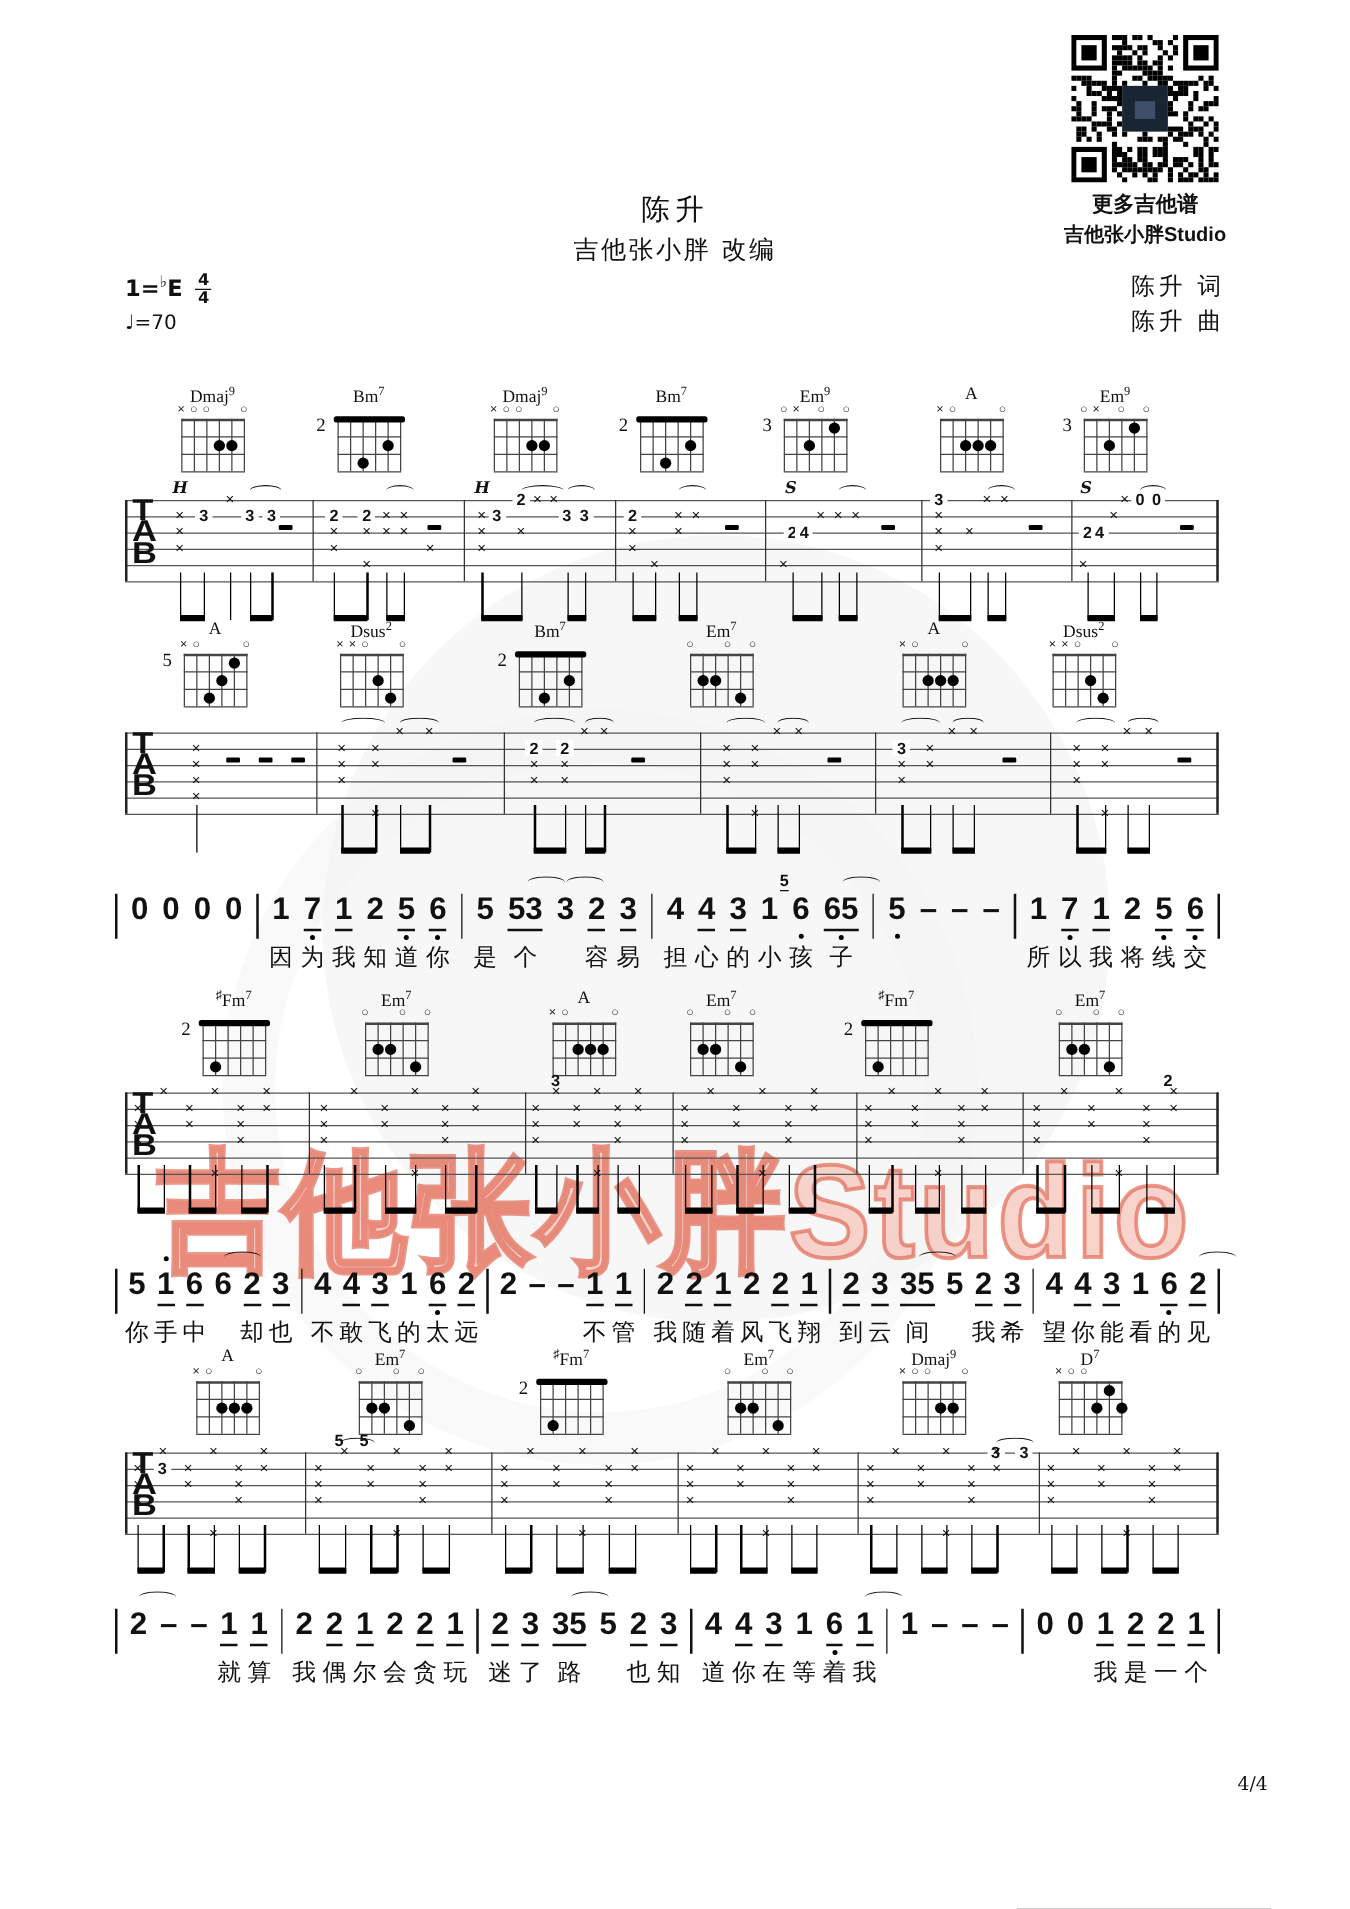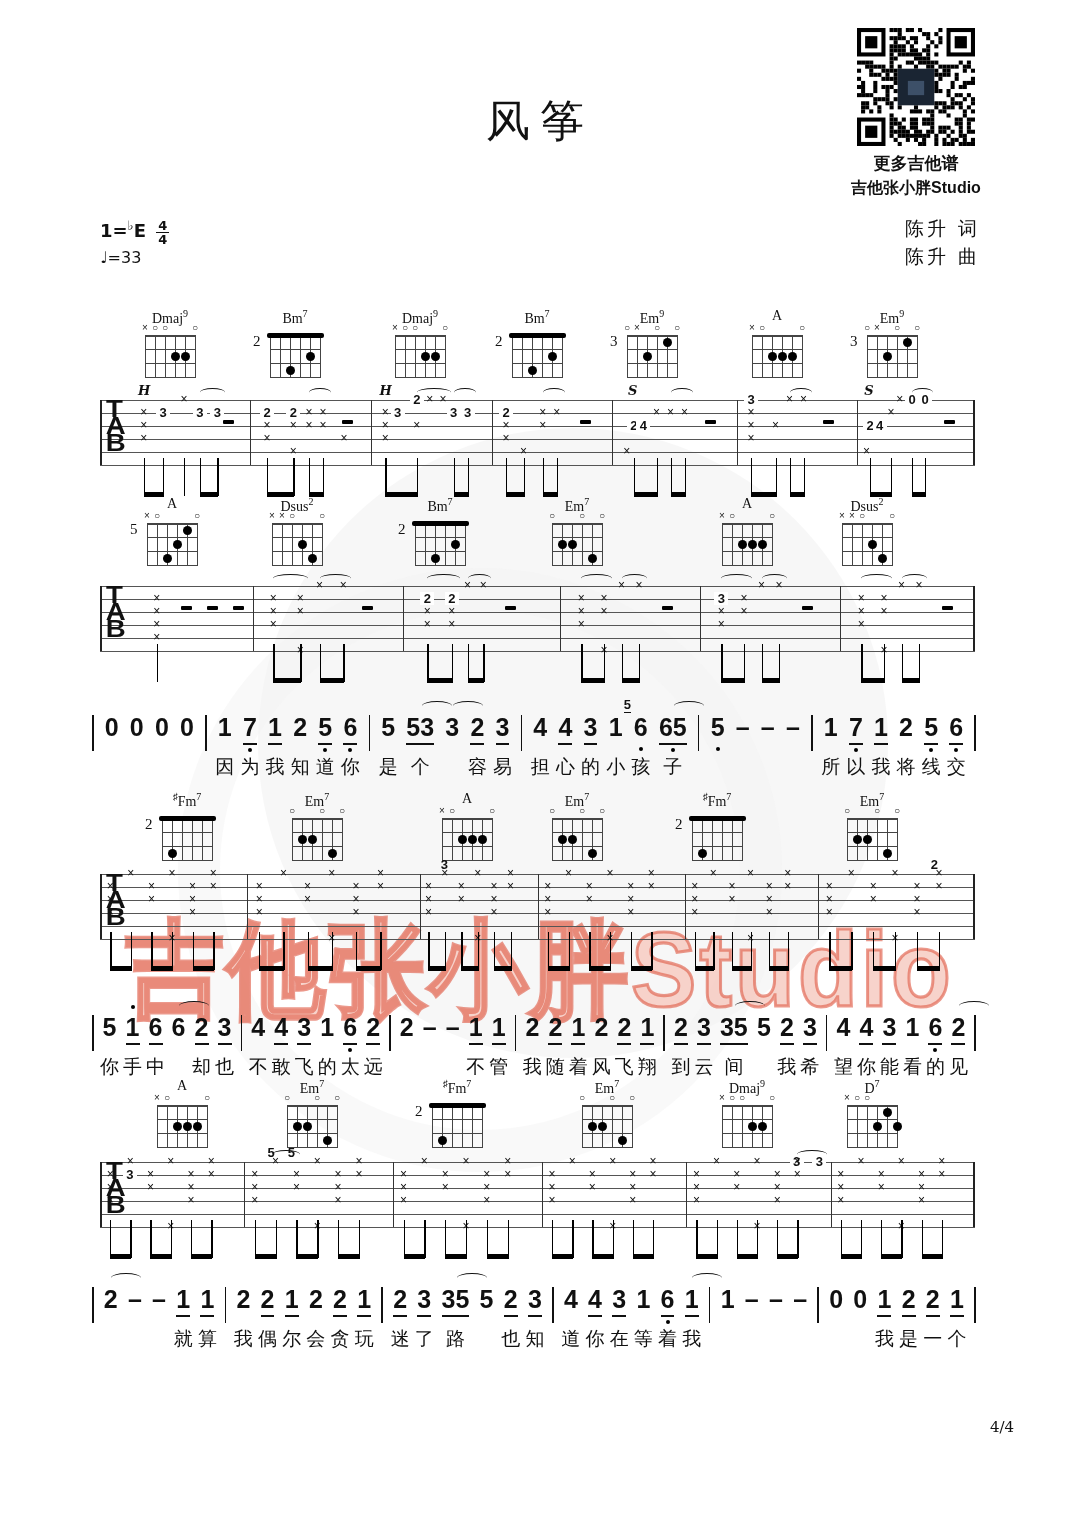--- a/index.html
+++ b/index.html
@@ -88,21 +88,22 @@
 <body>
 
 <div class="page">
 
   <div class="wm-disc" style="left:258px;top:428px;width:630px;height:630px;"></div>
   <div class="wm-ring" style="left:178px;top:568px;width:520px;height:520px;"></div>
   <div class="wm-red">吉他张小胖Studio</div>
 
   <div class="score">
 
-    <div class="title">风筝</div>
+    <div class="artist">陈升</div>
+    <div class="arranger">吉他张小胖 改编</div>
 
     <div class="qr" id="qr"><svg width="118" height="118">
           <rect x="0" y="0" width="117.99999999999999" height="117.99999999999999" fill="#fff"></rect>
           <rect x="32.55172413793103" y="0" width="4.068965517241379" height="4.068965517241379" fill="#000"></rect>
           <rect x="36.62068965517241" y="0" width="4.068965517241379" height="4.068965517241379" fill="#000"></rect>
           <rect x="40.689655172413794" y="0" width="4.068965517241379" height="4.068965517241379" fill="#000"></rect>
           <rect x="48.82758620689655" y="0" width="4.068965517241379" height="4.068965517241379" fill="#000"></rect>
           <rect x="52.89655172413793" y="0" width="4.068965517241379" height="4.068965517241379" fill="#000"></rect>
           <rect x="61.03448275862068" y="0" width="4.068965517241379" height="4.068965517241379" fill="#000"></rect>
           <rect x="81.37931034482759" y="0" width="4.068965517241379" height="4.068965517241379" fill="#000"></rect>
@@ -395,21 +396,21 @@
     <div class="credit1">陈升 词</div>
     <div class="credit2">陈升 曲</div>
 
     <div class="keysig">
       <span>1=</span><span class="sh" style="font-size:13px;vertical-align:super;">♭</span><span>E</span>
       <span class="frac">
         <div>4</div>
         <div>4</div>
       </span>
     </div>
-    <div class="tempo">♩=33</div>
+    <div class="tempo">♩=70</div>
 
     <div id="dyn">
         <div class="chord" style="left: 134px; top: 308px;">
           <div class="cname">Dmaj<sup>9</sup></div>
           <div class="gl" style="left: 11px; top: 27px; width: 1px; height: 42px;"></div>
           <div class="gl" style="left: 21px; top: 27px; width: 1px; height: 42px;"></div>
           <div class="gl" style="left: 31px; top: 27px; width: 1px; height: 42px;"></div>
           <div class="gl" style="left: 41px; top: 27px; width: 1px; height: 42px;"></div>
           <div class="gl" style="left: 51px; top: 27px; width: 1px; height: 42px;"></div>
           <div class="gl" style="left: 61px; top: 27px; width: 1px; height: 42px;"></div>

